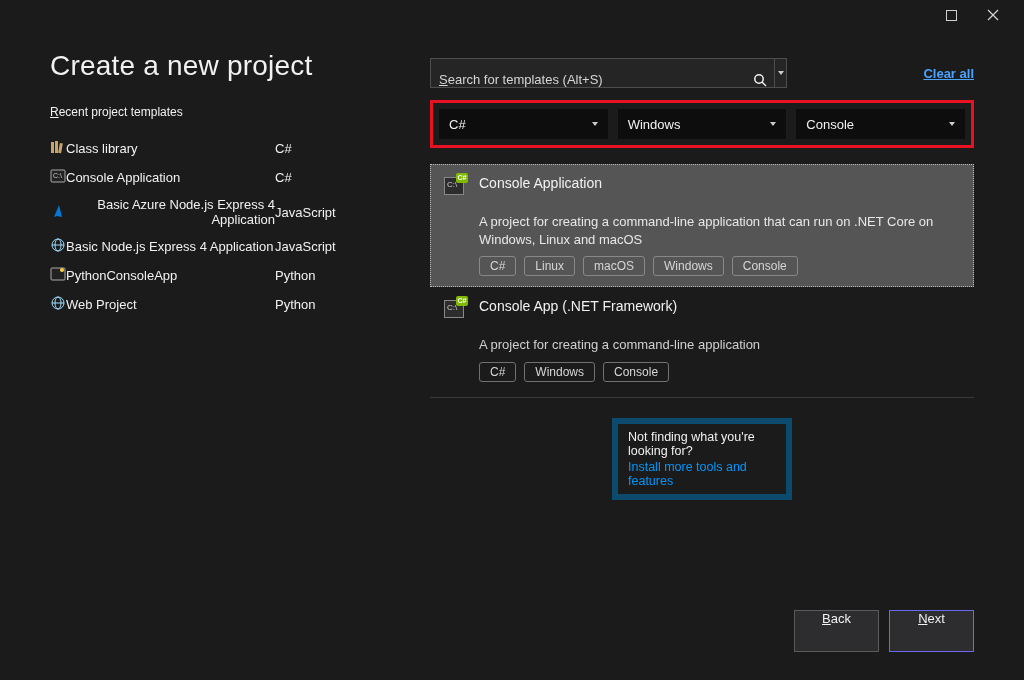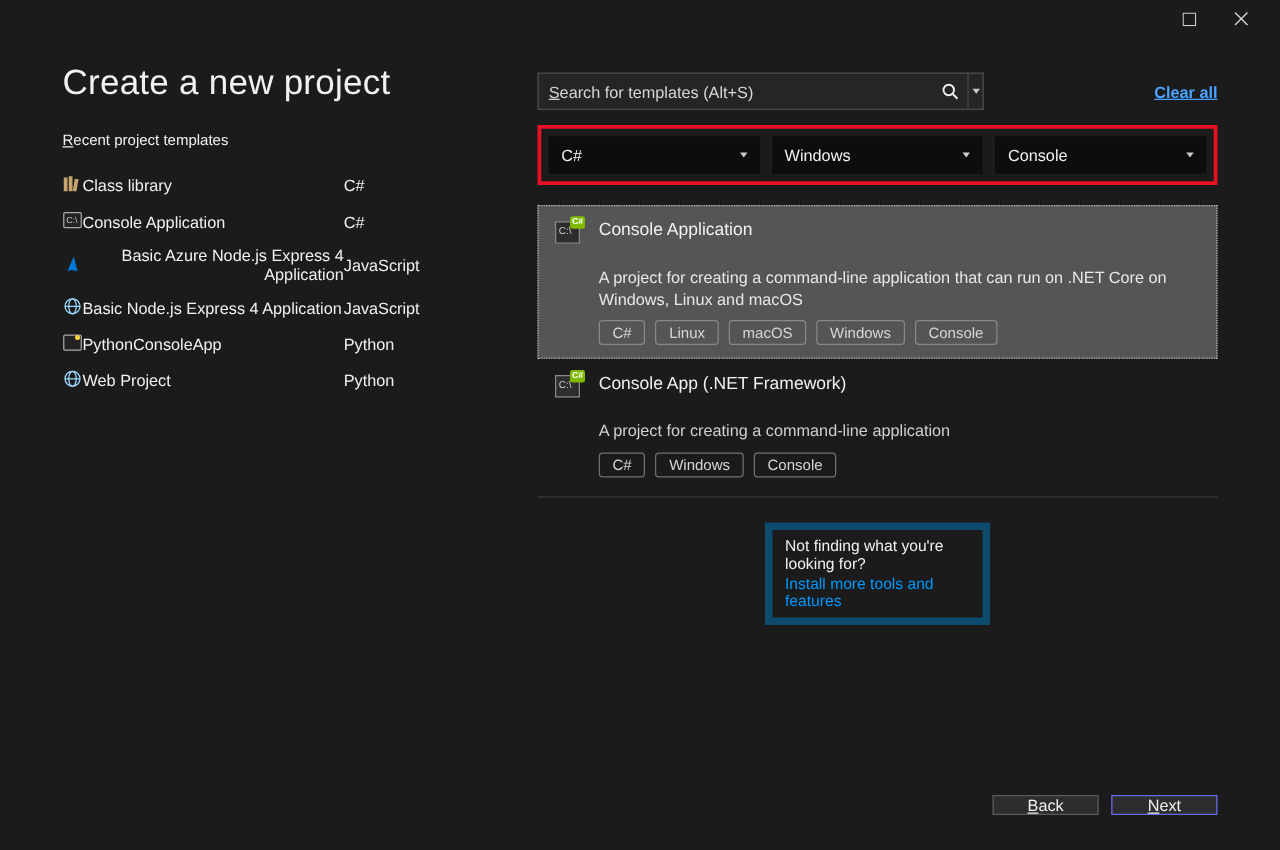--- a/index.html
+++ b/index.html
@@ -45,21 +45,21 @@
   h2 .ul { text-decoration: underline; }
   .recent-list { width: 293px; }
   .recent-row { display:flex; align-items:center; margin-bottom:10px;text-align:right;}
   .recent-row .left-cell{ display:flex; align-items:center; width:225px;}
   .searchrow {
     display: flex; align-items: center;
     margin-top: 8px;
     margin-bottom: 12px;
   }
   .searchbox {
-    display: flex; align-items: center;
+    display: flex; align-items: flex-end;
     width: 345px;
     height: 30px;
     border: 1px solid #4d4d4d;
     background: #252526;
   }
   .searchbox span.ph {
     flex: 1;
     padding: 0 8px;
     color: #d6d6d6;
     font-size: 13px;
@@ -143,21 +143,21 @@
     text-align: left;
     font-size: 12.5px;
   }
   .notfound .link { color: #0097fb; margin-top: 2px; display:block;}
   .footer {
     position: absolute;
     bottom: 28px; right: 50px;
     display: flex; gap: 10px;
   }
   .btn {
-    width: 85px; height: 16px;
+    width: 85px; height: 42px;
     border: 1px solid #5a5a5a;
     background: #2d2d30;
     color: #f1f1f1;
     display:flex;justify-content:center;
     font-size: 13px;
   }
   .btn.primary { border: 1px solid #6a6af0; }
   .btn .ul { text-decoration: underline; }
   .tri { width:0;height:0;border-left:3px solid transparent;border-right:3px solid transparent;border-top:4px solid #ccc;}
   .icn-svg { width:16px;height:16px; }

